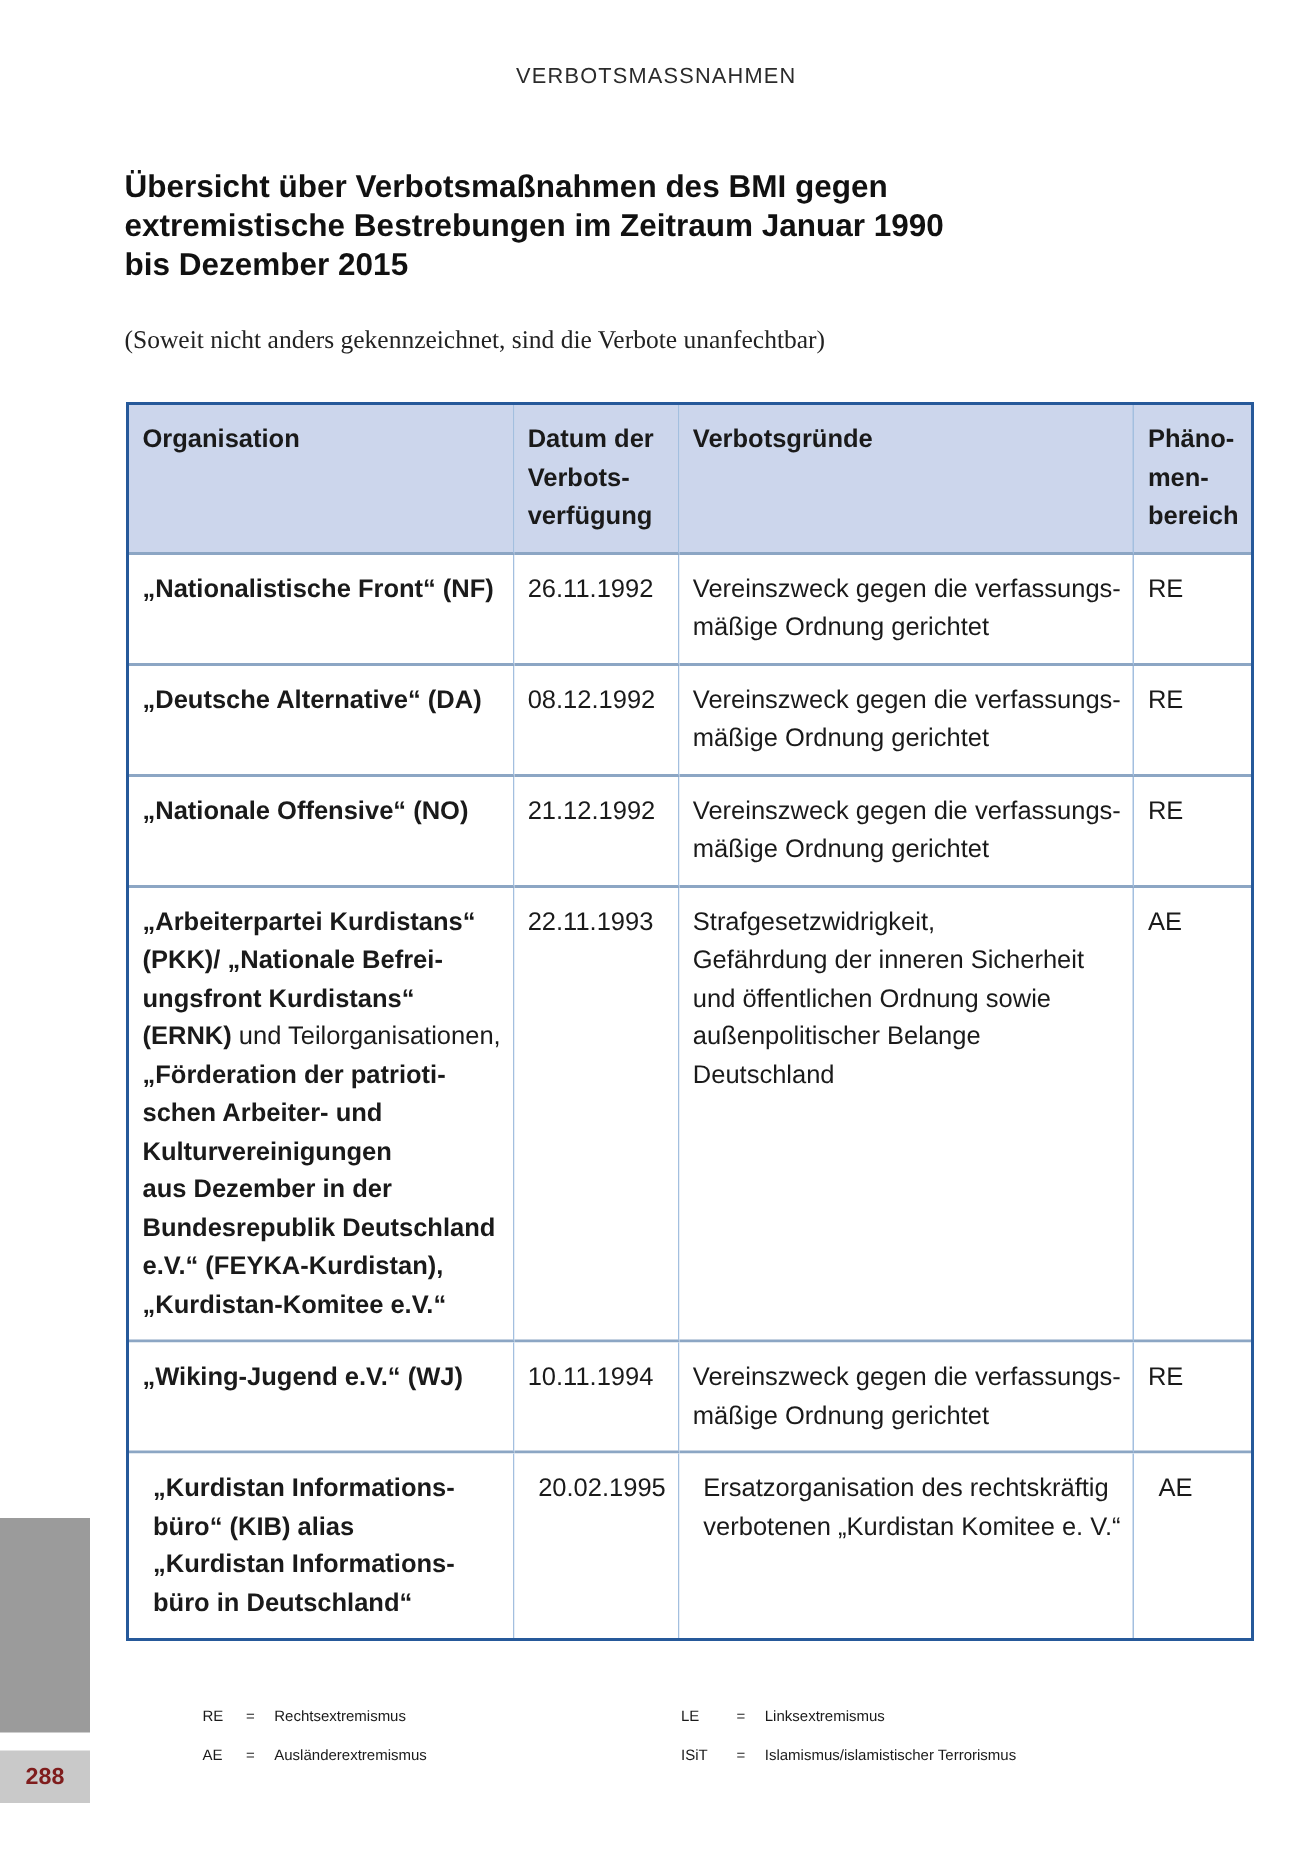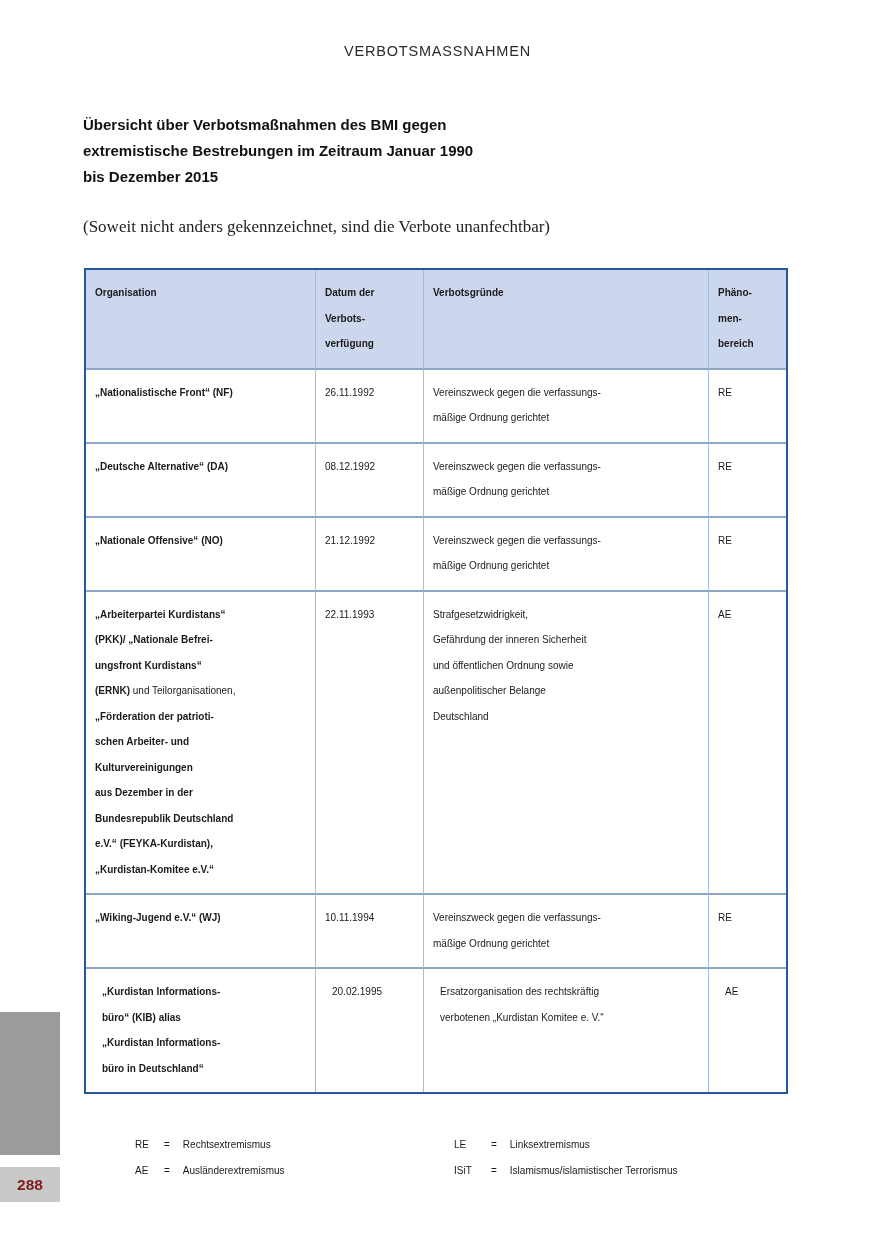--- a/index.html
+++ b/index.html
@@ -22,41 +22,41 @@
   }
   .running-head{
     position:absolute;top:43px;left:0;width:100%;
     text-align:center;
     font-size:14.5px;letter-spacing:0.8px;
     color:#2b2b2b;
   }
   .title{
     position:absolute;top:112px;left:83px;width:620px;
     margin:0;
-    font-size:15px;line-height:26px;font-weight:bold;
+    font-size:21px;line-height:26px;font-weight:bold;
     white-space:pre-line;
     color:#111;
   }
   .subtitle{
     position:absolute;top:217px;left:83px;width:680px;
     font-family:"Liberation Serif","DejaVu Serif",serif;
     font-size:17px;color:#222;
   }
   .table-wrap{
     position:absolute;top:268px;left:84px;
   }
   table.ban-table{
     border-collapse:separate;border-spacing:0;
     border:2px solid var(--border-outer);
     table-layout:fixed;
   }
   table.ban-table th,table.ban-table td{
     vertical-align:top;
     padding:10px 8px 11px 9px;
-    font-size:10px;line-height:25.5px;
+    font-size:17px;line-height:25.5px;
     text-align:left;
     font-weight:normal;
     overflow:hidden;
   }
   table.ban-table th{
     background:var(--header-fill);
     font-weight:bold;
     white-space:pre-line;
     border-bottom:2px solid var(--row-sep);
   }

